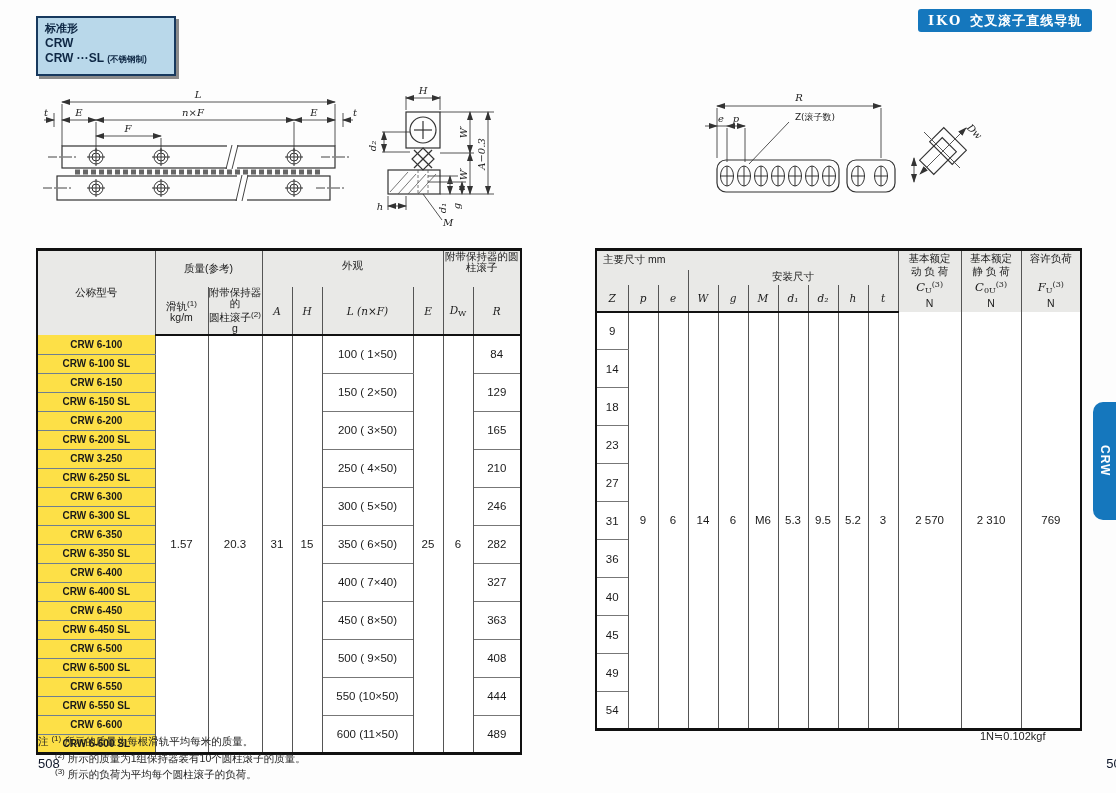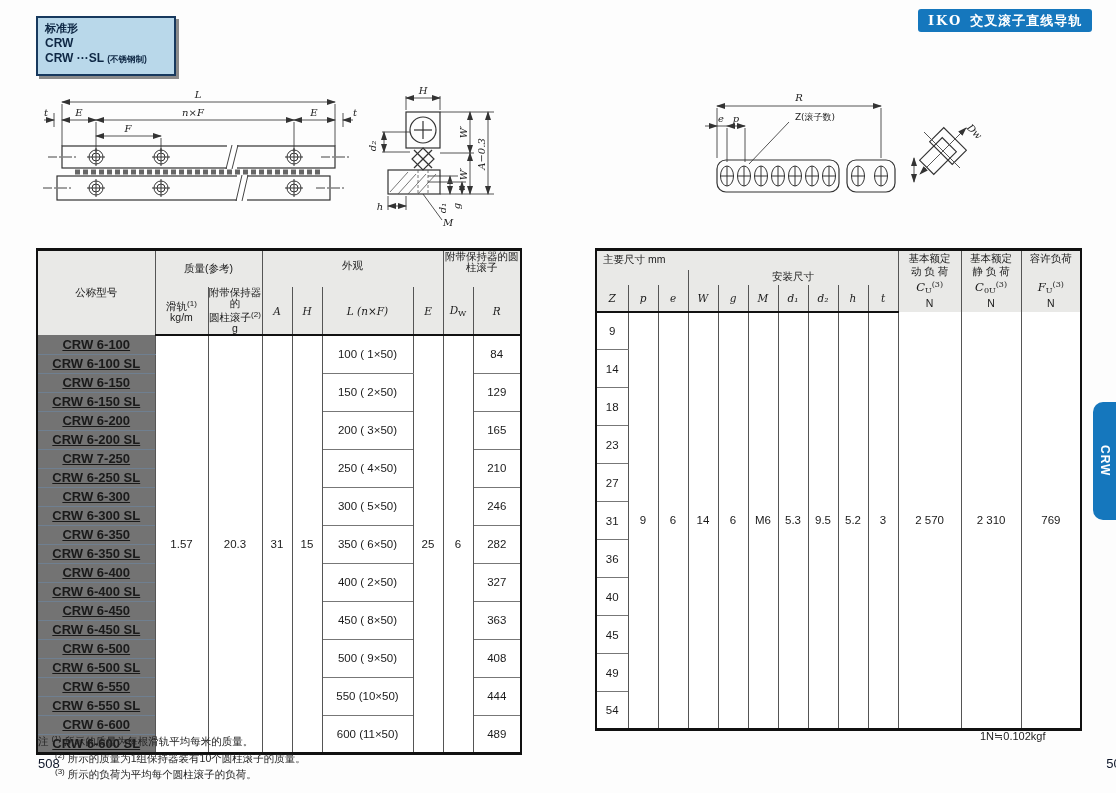--- a/index.html
+++ b/index.html
@@ -40,22 +40,22 @@
   .sup{font-size:8px;vertical-align:4px;font-style:normal;}
   .nob{border-bottom:none !important;}
   .nob-top{border-top:none !important;}
   .lt thead tr:nth-child(1){height:24px;}
   .lt thead tr:nth-child(2){height:38px;}
   .rt thead tr:nth-child(1){height:20px;padding-left:40px;}
   .rt thead tr:nth-child(2){height:15px;}
   .rt thead tr:nth-child(3){height:27px;}
   .lt tbody tr{height:19px;}
   .rt tbody tr{height:38px;}
-  td.m{background:#737373;font-weight:bold;font-size:13px;text-align:center;
-       border-bottom:1px solid #6f7f90;white-space:nowrap;text-decoration:underline;}
+  td.m{background:#fde047;font-weight:bold;font-size:10px;text-align:center;
+       border-bottom:1px solid #6f7f90;white-space:nowrap;}
   td.v{font-size:11.5px;text-align:center;background:#fff;}
   td.g{border-bottom:1px solid #777;}
   td.z{font-size:11.5px;text-align:center;border-bottom:1px solid #777;background:#fff;}
   .mainhdr{text-align:left !important;padding:2px 0 0 6px !important;vertical-align:top !important;font-size:10.5px;}
   .ldh{line-height:13px;font-size:10px;}
   .ldh .symline{font-family:"DejaVu Serif",serif;font-style:italic;font-size:11.5px;}
 
   
   .notes{position:absolute;left:38px;top:732px;font-size:10.5px;line-height:13.5px;color:#222;}
   .notes .row{white-space:nowrap;}
@@ -360,21 +360,21 @@
         </tr>
       <tr>
           <td class="m">CRW 6-200</td>
           <td class="v g" rowspan="2">200 ( 3×50)</td>
           <td class="v g" rowspan="2">165</td>
         </tr>
       <tr>
           <td class="m">CRW 6-200 SL</td>
         </tr>
       <tr>
-          <td class="m">CRW 7-250</td>
+          <td class="m">CRW 3-250</td>
           <td class="v g" rowspan="2">250 ( 4×50)</td>
           <td class="v g" rowspan="2">210</td>
         </tr>
       <tr>
           <td class="m">CRW 6-250 SL</td>
         </tr>
       <tr>
           <td class="m">CRW 6-300</td>
           <td class="v g" rowspan="2">300 ( 5×50)</td>
           <td class="v g" rowspan="2">246</td>
@@ -385,21 +385,21 @@
       <tr>
           <td class="m">CRW 6-350</td>
           <td class="v g" rowspan="2">350 ( 6×50)</td>
           <td class="v g" rowspan="2">282</td>
         </tr>
       <tr>
           <td class="m">CRW 6-350 SL</td>
         </tr>
       <tr>
           <td class="m">CRW 6-400</td>
-          <td class="v g" rowspan="2">400 ( 2×50)</td>
+          <td class="v g" rowspan="2">400 ( 7×40)</td>
           <td class="v g" rowspan="2">327</td>
         </tr>
       <tr>
           <td class="m">CRW 6-400 SL</td>
         </tr>
       <tr>
           <td class="m">CRW 6-450</td>
           <td class="v g" rowspan="2">450 ( 8×50)</td>
           <td class="v g" rowspan="2">363</td>
         </tr>

